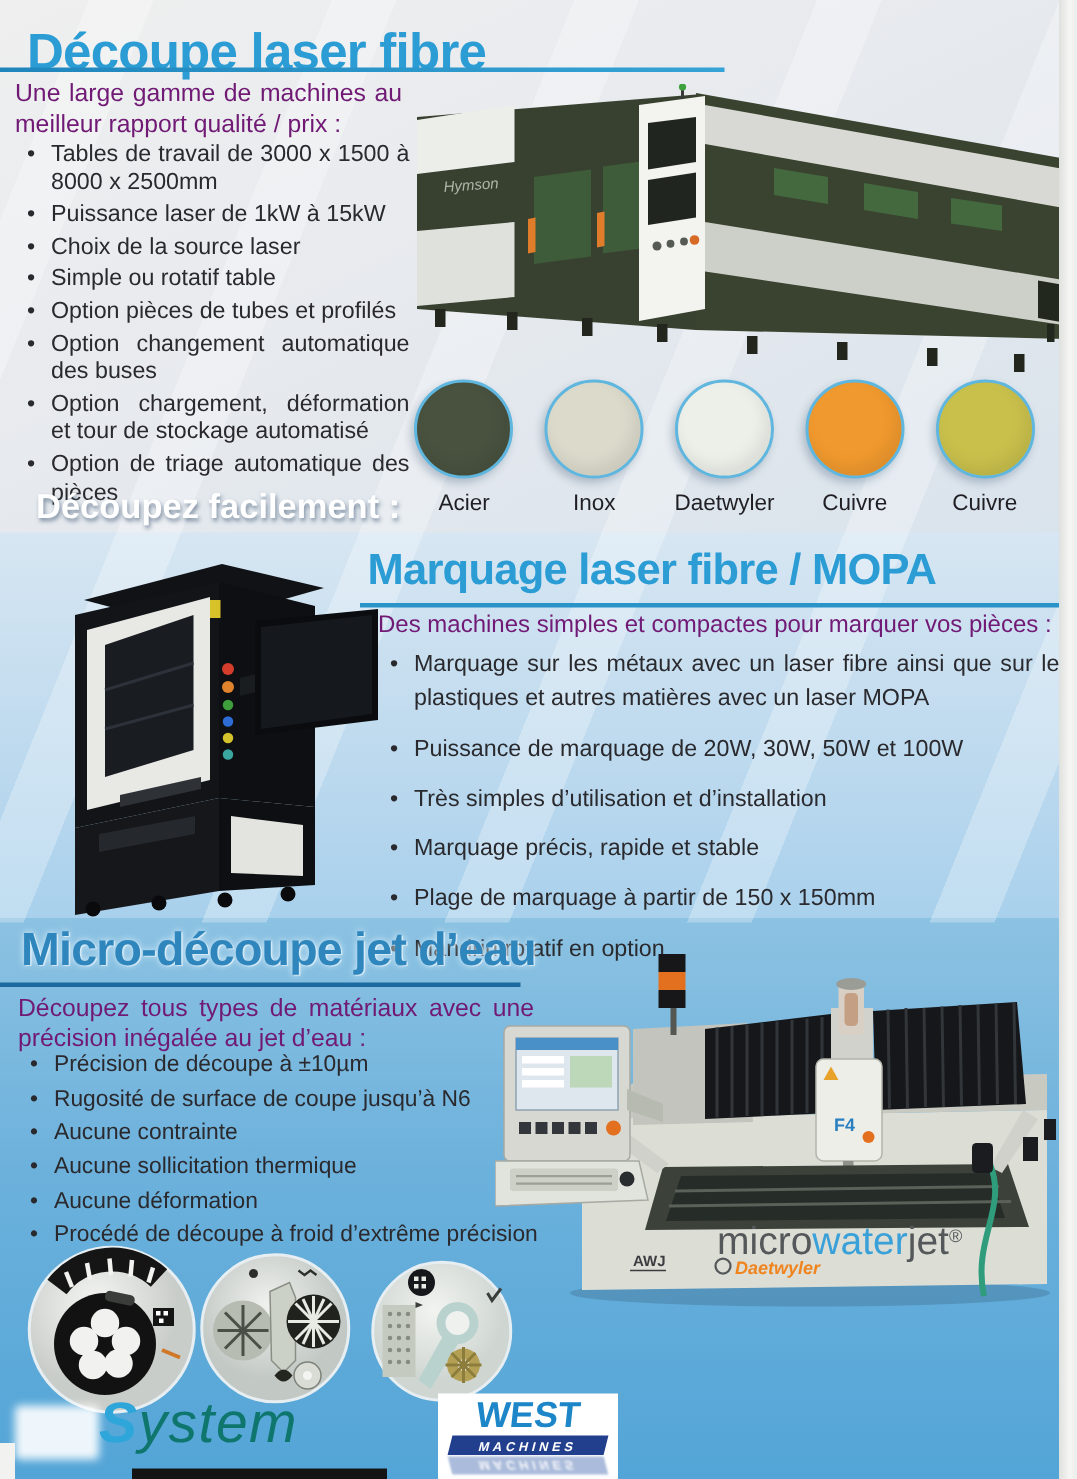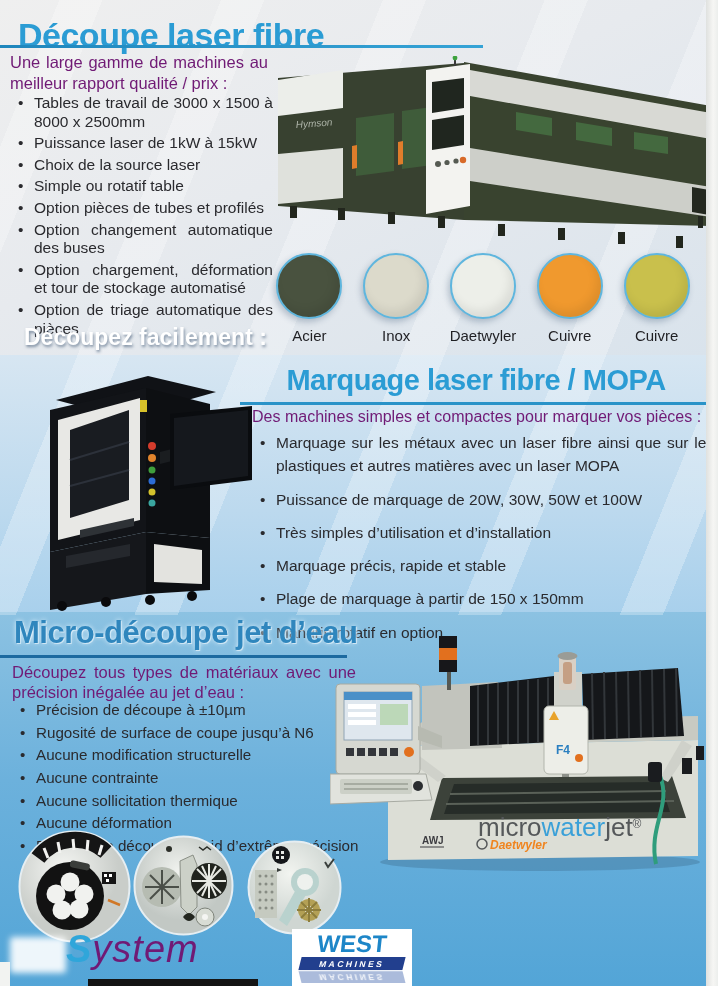--- a/index.html
+++ b/index.html
@@ -17,21 +17,21 @@
   .streaks { position:absolute; left:0; top:0; width:706px; height:615px; pointer-events:none;
     background:repeating-linear-gradient(112deg, rgba(255,255,255,0) 0 55px, rgba(255,255,255,.28) 55px 95px, rgba(255,255,255,0) 95px 150px); }
   .paper-edge { position:absolute; right:0; top:0; width:12px; height:100%;
     background:linear-gradient(to right,#dfe1df,#f6f6f4 60%,#eceeec); }
   .scan-bar { position:absolute; left:88px; top:979px; width:170px; height:7px; background:#141414; }
   .scan-corner { position:absolute; left:0; top:962px; width:10px; height:24px; background:#f2f3f1; }
 
   
   .title1 { position:absolute; left:18px; top:16px; font-size:34px; font-weight:bold; color:#2b9cd4; letter-spacing:-.5px; }
   .rule1 { position:absolute; left:0; top:45px; width:483px; height:3px; background:linear-gradient(to right,#1f86bc,#35a3d6); }
-  .title2 { position:absolute; left:245px; top:364px; width:462px; text-align:center; font-size:29px; font-weight:bold; color:#2b9cd4; letter-spacing:-.5px; }
+  .title2 { position:absolute; left:245px; top:364px; width:462px; text-align:left; font-size:29px; font-weight:bold; color:#2b9cd4; letter-spacing:-.5px; }
   .rule2 { position:absolute; left:240px; top:402px; width:466px; height:3px; background:#2a93c8; }
   .title3 { position:absolute; left:14px; top:615px; font-size:31px; font-weight:bold; color:#2f86bd; letter-spacing:-.5px;
     text-shadow:0 0 5px rgba(230,245,255,.9), 1px 1px 0 rgba(255,255,255,.55); }
   .rule3 { position:absolute; left:0; top:655px; width:347px; height:3px; background:#1c6aa0; }
 
   .intro { font-weight:normal; color:#701a75; }
   .intro1 { position:absolute; left:10px; top:52px; width:258px; font-size:16.5px; line-height:1.25; text-align:justify; }
   .intro2 { position:absolute; left:252px; top:408px; width:458px; font-size:16px; }
   .intro3 { position:absolute; left:12px; top:662px; width:344px; font-size:16.5px; line-height:1.22; text-align:justify; }
 
@@ -61,21 +61,21 @@
   .m2 { left:28px; top:360px; width:228px; height:252px; }
   .m3 { left:330px; top:628px; width:386px; height:248px; }
   .sample1 { left:18px; top:830px; width:113px; height:113px; }
   .sample2 { left:133px; top:835px; width:101px; height:101px; }
   .sample3 { left:247px; top:840px; width:95px; height:95px; }
 
   
   .system-blur { position:absolute; left:10px; top:937px; width:56px; height:36px; background:rgba(255,255,255,.9); filter:blur(3px); border-radius:3px; }
   .system-logo { position:absolute; left:66px; top:928px; font-style:italic; font-size:38px; letter-spacing:1px; }
   .system-logo .s-init { color:#2fa6da; font-weight:bold; }
-  .system-logo .s-rest { color:#701a75; }
+  .system-logo .s-rest { color:#0f766e; }
   .west-box { position:absolute; left:292px; top:929px; width:120px; height:57px; background:#ffffff; padding-top:3px; overflow:hidden; }
   .west-name { text-align:center; font-size:24px; font-weight:bold; color:#1d86c8; transform:skewX(-6deg); letter-spacing:0; line-height:1; }
   .west-sub { margin:1px auto 0; width:104px; background:#223f8e; color:#ffffff; font-size:8.5px; font-weight:bold;
     letter-spacing:2.5px; text-align:center; padding:2px 0 1px; transform:skewX(-14deg); }
   .west-reflect { margin:1px auto 0; width:104px; background:#5a7ab8; color:#e8edf8; font-size:8.5px; font-weight:bold;
     letter-spacing:2.5px; text-align:center; padding:1px 0; transform:skewX(14deg) scaleY(-1); opacity:.5; filter:blur(.6px); }
 </style>
 </head>
 <body>
 
@@ -217,21 +217,20 @@
     <circle cx="164" cy="236" r="5" fill="#0a0a0c"></circle>
   </svg>
 
   <h2 class="title3">Micro-découpe jet d’eau</h2>
   <div class="rule3"></div>
   <p class="intro intro3">Découpez tous types de matériaux avec une précision inégalée au jet d’eau :</p>
 
   <ul class="blist list3">
     <li>Précision de découpe à ±10µm</li>
     <li>Rugosité de surface de coupe jusqu’à N6</li>
-    <li>Aucune modification structurelle</li>
     <li>Aucune contrainte</li>
     <li>Aucune sollicitation thermique</li>
     <li>Aucune déformation</li>
     <li>Procédé de découpe à froid d’extrême précision</li>
   </ul>
 
   <svg class="ill m3" viewBox="0 0 386 248">
     <ellipse cx="210" cy="234" rx="160" ry="9" fill="rgba(20,40,60,.18)"></ellipse>
 
     <polygon points="58,118 368,112 368,228 58,232" fill="#dcded6"></polygon>

